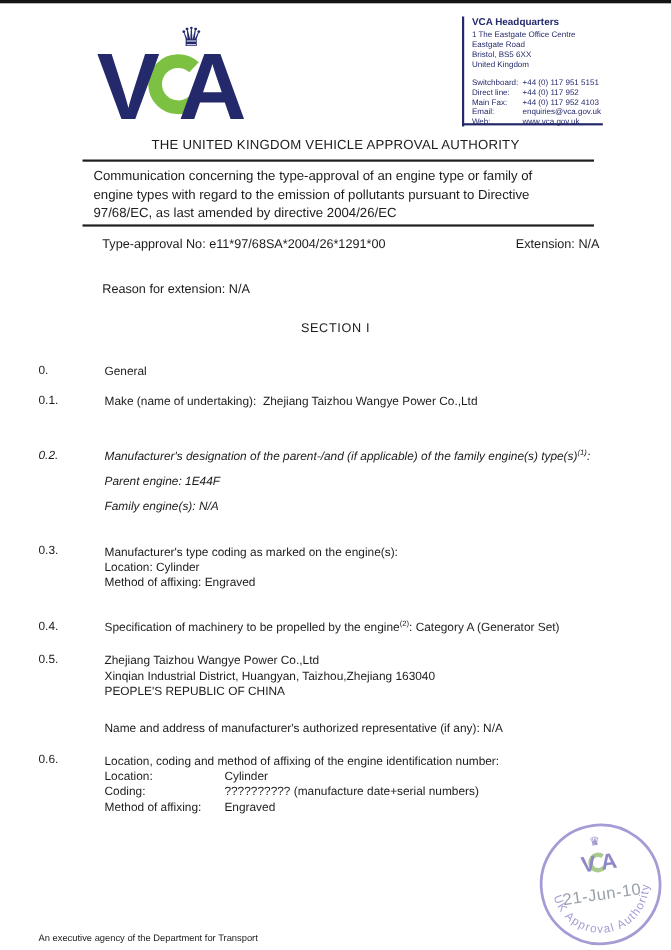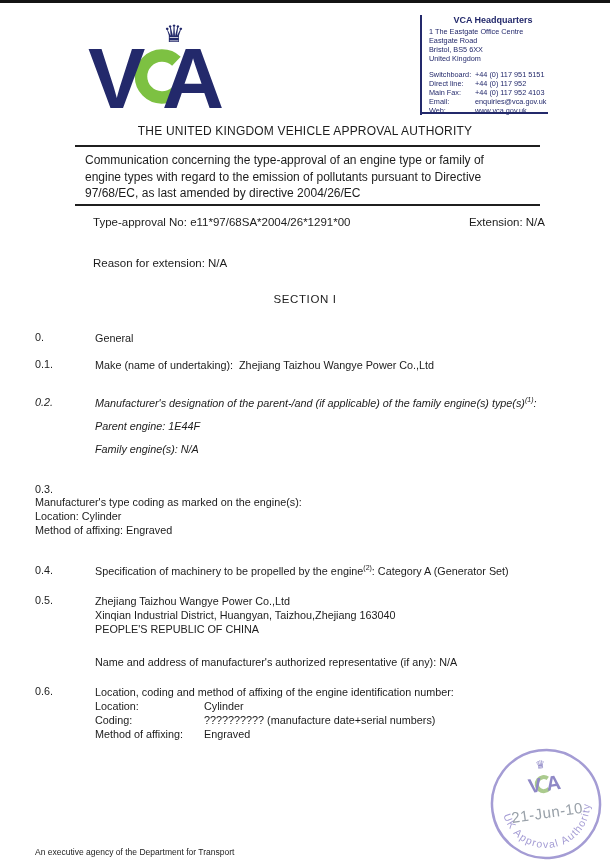--- a/index.html
+++ b/index.html
@@ -11,21 +11,21 @@
   .topbar { position:absolute; top:0; left:0; width:610px; height:3px; background:#141414; }
 
   
   .logo { position:absolute; left:70px; top:12px; width:175px; height:105px; }
 
   
   .hq {
     position:absolute; left:420px; top:15px; width:128px; min-height:95px;
     border-left:2px solid #23296b; padding-left:7px; color:#23296b;
   }
-  .hq-title { font-size:9px; font-weight:bold; line-height:11px; margin-bottom:1px;text-align:center; }
+  .hq-title { font-size:9px; font-weight:bold; line-height:11px; margin-bottom:1px; }
   .hq-addr-line { font-size:7.3px; line-height:9px; }
   .hq-contacts { margin-top:7px; }
   .hq-row { display:flex; font-size:7.3px; line-height:9px; }
   .hq-label { width:46px; flex:none; }
   .hq-rule { position:absolute; left:420px; top:112px; width:128px; height:2px; background:#23296b; }
 
   
   .title { position:absolute; left:0; top:124px; width:610px; text-align:center; font-size:12px; letter-spacing:0.2px; }
   .hr1 { position:absolute; left:75px; top:145px; width:465px; height:2px; background:#1f1f1f; }
   .para { position:absolute; left:85px; top:152px; font-size:12px; line-height:16.5px; }
@@ -39,23 +39,23 @@
   #items { position:absolute; left:35px; top:331px; width:545px; font-size:10.8px; }
   .item { display:flex; }
   .item .num { width:60px; flex:none; }
   .item .content { flex:1; }
   .ln { line-height:14px; white-space:pre; }
   .ln .lbl { display:inline-block; width:109px; }
   sup { font-size:7px; line-height:0; vertical-align:super; }
   .sp1 { margin-top:9px; }
   .sp2 { margin-top:19px; }
   .item:nth-child(1){ margin-bottom:13px; }
-  .item:nth-child(2){ margin-bottom:24px; }
+  .item:nth-child(2){ margin-bottom:36px; }
   .item:nth-child(3){ margin-bottom:27px;font-style:italic; }
-  .item:nth-child(4){ margin-bottom:27px;flex-direction:column; }
+  .item:nth-child(4){ margin-bottom:27px; }
   .item:nth-child(5){ margin-bottom:16px; }
   .item:nth-child(6){ margin-bottom:16px; }
 
   
   .stamp { position:absolute; left:488px; top:746px; width:116px; height:116px; transform:rotate(-8deg); }
 
   .footer { position:absolute; left:35px; top:847px; font-size:8.5px; }
 </style>
 </head>
 <body>

